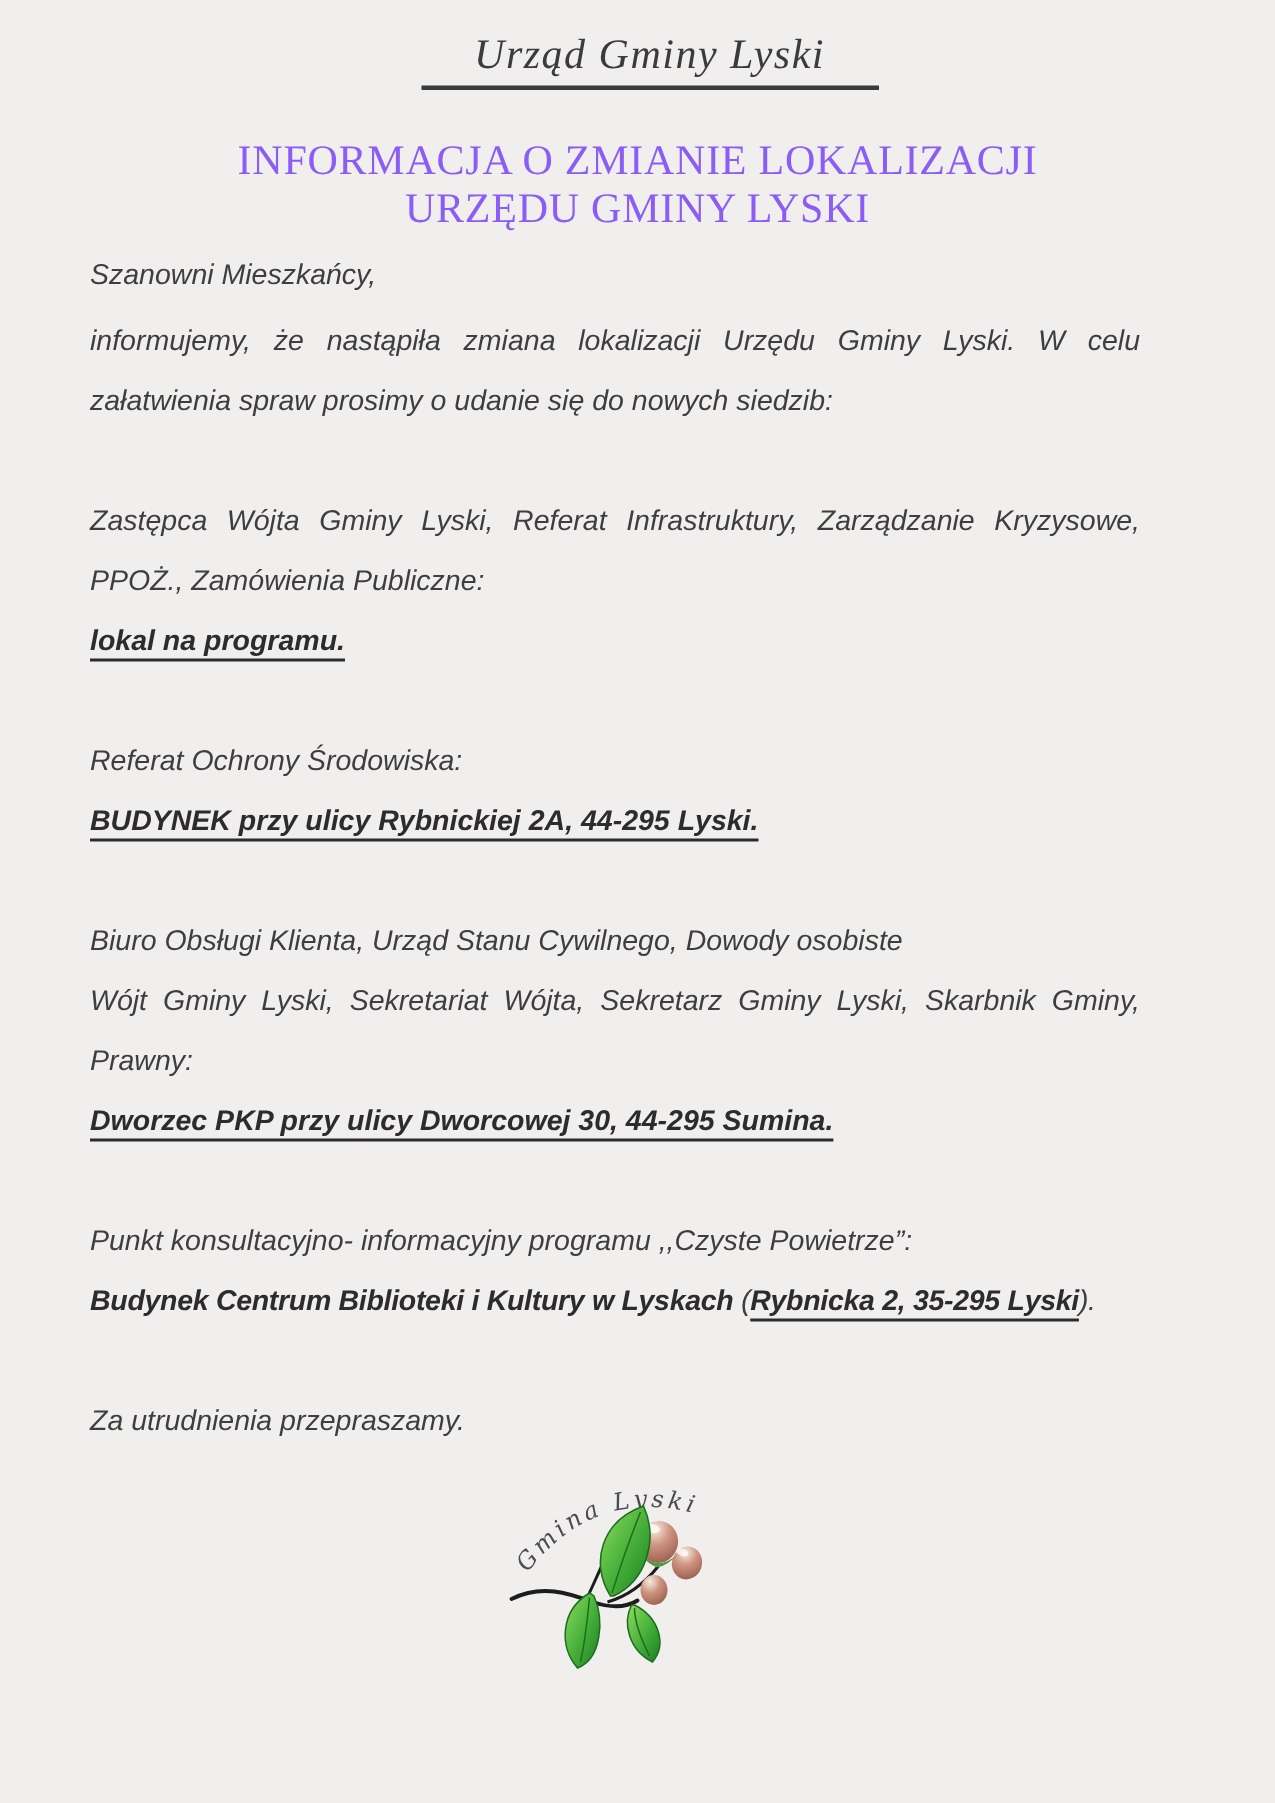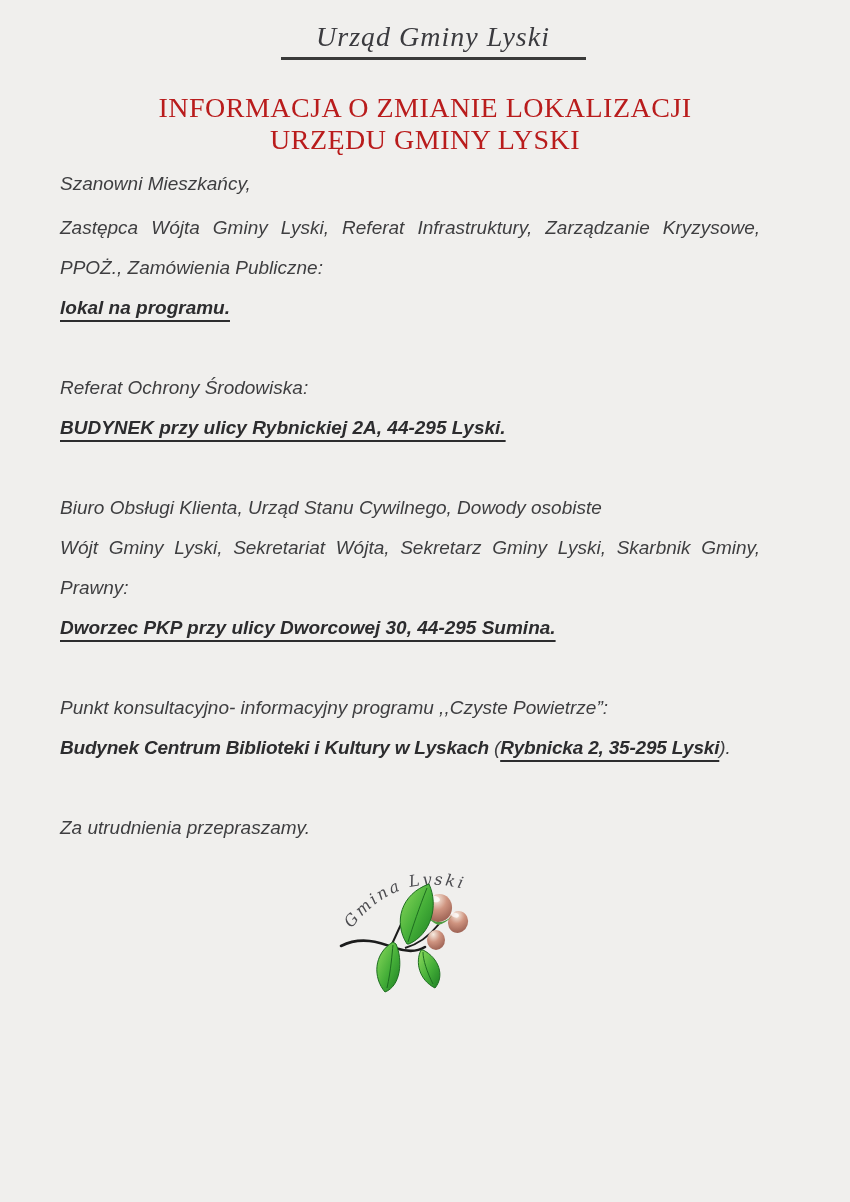--- a/index.html
+++ b/index.html
@@ -11,21 +11,21 @@
   
   .org-header{padding-top:20px;text-align:center;padding-left:16px;}
   .org-title{
     font-family:"Liberation Serif",serif;font-style:italic;
     font-size:28px;line-height:34px;color:#3b3b3f;letter-spacing:1px;
   }
   .org-rule{width:305px;height:3px;background:#3a3a3a;margin:3px auto 0;}
   
   .main-title{
     margin:32px 0 0;text-align:center;font-weight:400;
-    font-family:"Liberation Serif",serif;color:#b91c1c;
+    font-family:"Liberation Serif",serif;color:#8b5cf6;
     font-size:28px;line-height:32px;letter-spacing:.5px;
   }
   .t-line{display:block;}
   
   .content{
     margin-top:8px;padding:0 90px 0 60px;
     font-size:19px;font-style:italic;color:#3e3e40;line-height:40px;
   }
   .content p{margin:0;}
   .line{display:block;}
@@ -59,20 +59,24 @@
 
   <h1 class="main-title">
     <span class="t-line">INFORMACJA O ZMIANIE LOKALIZACJI</span>
     <span class="t-line">URZĘDU GMINY LYSKI</span>
   </h1>
 
   <div class="content">
 
     <p class="greeting">Szanowni Mieszkańcy,</p>
 
+    <p class="group">
+      <span class="line jl">informujemy, że nastąpiła zmiana lokalizacji Urzędu Gminy Lyski. W celu</span>
+      <span class="line">załatwienia spraw prosimy o udanie się do nowych siedzib:</span>
+    </p>
 
     <div class="group">
       <p>
         <span class="line jl">Zastępca Wójta Gminy Lyski, Referat Infrastruktury, Zarządzanie Kryzysowe,</span>
         <span class="line">PPOŻ., Zamówienia Publiczne:</span>
       </p>
       <p class="strong">
         <span class="line"><span class="u">lokal na programu.</span></span>
       </p>
     </div>

